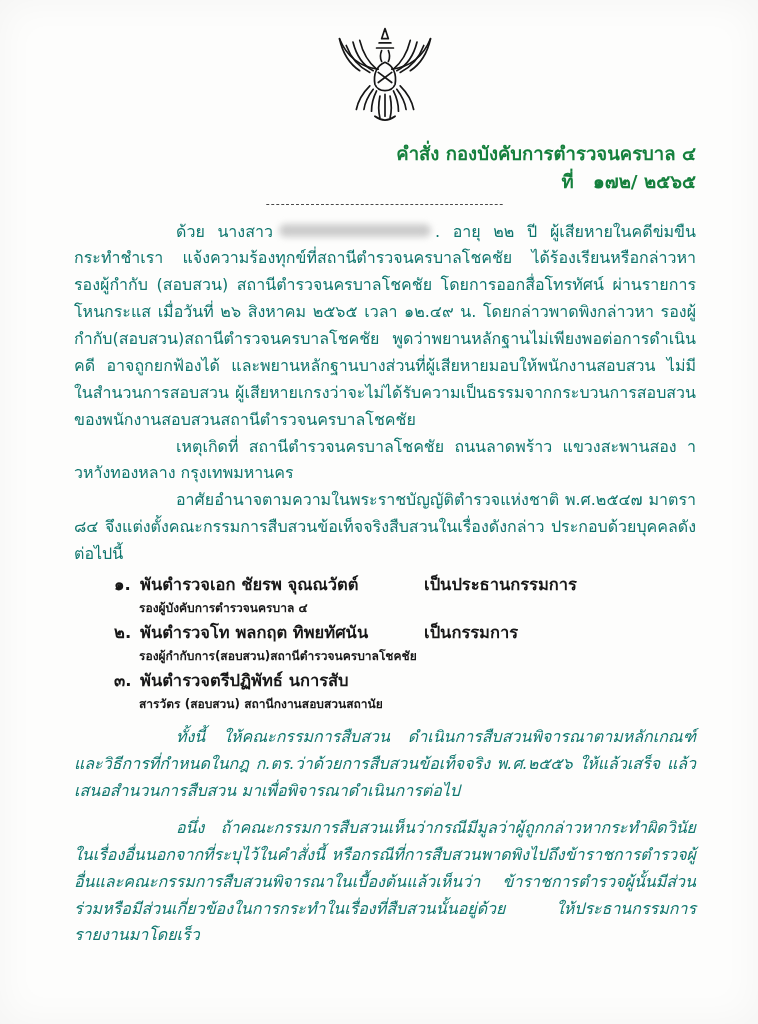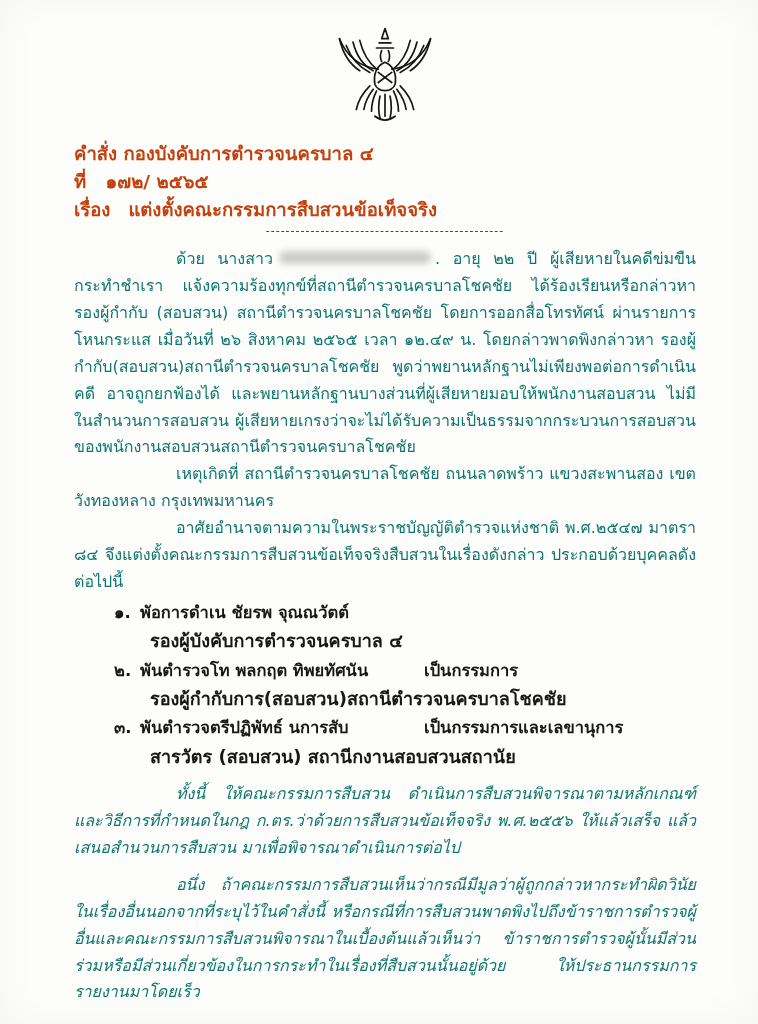--- a/index.html
+++ b/index.html
@@ -9,21 +9,21 @@
     margin:0 auto;
     background:#fdfdfc;
     box-sizing:border-box;
     padding:0 62px 0 74px;
     font-family:"DejaVu Sans","Liberation Sans",sans-serif;
     color:#1c1c1c;
     overflow:hidden;
     box-shadow:inset 0 0 40px rgba(0,0,0,0.04);
   }
   .emblem{display:block;margin:24px auto 4px auto;width:118px;height:112px;}
-  .title-block{text-align:left;font-weight:bold;font-size:18.5px;line-height:1.5;color:#c2410c;}
+  .title-block{text-align:right;font-weight:bold;font-size:18.5px;line-height:1.5;color:#15803d;}
   .title-line{margin:0;}
   .number-line{margin:0;white-space:pre;}
   .subject-line{margin:0;}
   .subject-line .gap{display:inline-block;width:18px;}
   .divider{
     display:block;text-align:center;
     font-size:11px;letter-spacing:1px;color:#2a2a2a;
     line-height:1;margin:2px 0 10px 0;
     overflow:hidden;white-space:nowrap;
   }
@@ -43,21 +43,21 @@
     filter:blur(3px);
     vertical-align:baseline;
     margin:0 4px 0 6px;
   }
   .committee{margin:4px 0 2px 40px;font-weight:bold;color:#171717;}
   .member{margin-top:2px;}
   .member-row{display:flex;font-size:16.5px;line-height:1.62;}
   .member-no{width:26px;flex:none;}
   .member-name{width:284px;flex:none;}
   .member-role{flex:1;}
-  .member-position{margin-left:36px;font-size:18px;line-height:1.62;}
+  .member-position{margin-left:25px;font-size:12px;line-height:1.62;}
   .p-after{margin-top:10px !important;font-style:italic;}
 </style>
 </head>
 <body>
 
 <div class="page">
 
   <svg class="emblem" viewBox="0 0 140 130" aria-hidden="true">
     <g stroke="#161616" fill="none" stroke-width="2" stroke-linecap="round" stroke-linejoin="round">
 
@@ -85,50 +85,49 @@
       <path d="M88,72 C96,80 102,90 104,100 M84,76 C90,84 94,92 95,100 M80,78 C84,86 86,94 86,102"></path>
 
       <path d="M70,82 L70,108 M64,84 C62,94 62,102 64,110 M76,84 C78,94 78,102 76,110"></path>
       <path d="M58,108 C66,114 74,114 82,108"></path>
     </g>
   </svg>
 
   <div class="title-block">
     <p class="title-line">คำสั่ง กองบังคับการตำรวจนครบาล ๔</p>
     <p class="number-line">ที่   ๑๗๒/ ๒๕๖๕</p>
-    <p class="subject-line"><span>เรื่อง</span><span class="gap"></span><span>แต่งตั้งคณะกรรมการสืบสวนข้อเท็จจริง</span></p>
   </div>
   <span class="divider">------------------------------------------------</span>
 
   <div class="body-text">
     <p><span>ด้วย นางสาว</span><span class="redacted"></span><span>. อายุ ๒๒ ปี ผู้เสียหายในคดีข่มขืนกระทำชำเรา แจ้งความร้องทุกข์ที่สถานีตำรวจนครบาลโชคชัย ได้ร้องเรียนหรือกล่าวหา รองผู้กำกับ (สอบสวน) สถานีตำรวจนครบาลโชคชัย โดยการออกสื่อโทรทัศน์ ผ่านรายการโหนกระแส เมื่อวันที่ ๒๖ สิงหาคม ๒๕๖๕ เวลา ๑๒.๔๙ น. โดยกล่าวพาดพิงกล่าวหา รองผู้กำกับ(สอบสวน)สถานีตำรวจนครบาลโชคชัย  พูดว่าพยานหลักฐานไม่เพียงพอต่อการดำเนินคดี อาจถูกยกฟ้องได้ และพยานหลักฐานบางส่วนที่ผู้เสียหายมอบให้พนักงานสอบสวน ไม่มีในสำนวนการสอบสวน ผู้เสียหายเกรงว่าจะไม่ได้รับความเป็นธรรมจากกระบวนการสอบสวนของพนักงานสอบสวนสถานีตำรวจนครบาลโชคชัย</span></p>
-    <p>เหตุเกิดที่ สถานีตำรวจนครบาลโชคชัย ถนนลาดพร้าว แขวงสะพานสอง เขตวังทองหลาง กรุงเทพมหานคร</p>
+    <p>เหตุเกิดที่ สถานีตำรวจนครบาลโชคชัย ถนนลาดพร้าว แขวงสะพานสอง าวหาังทองหลาง กรุงเทพมหานคร</p>
     <p>อาศัยอำนาจตามความในพระราชบัญญัติตำรวจแห่งชาติ พ.ศ.๒๕๔๗ มาตรา ๘๔ จึงแต่งตั้งคณะกรรมการสืบสวนข้อเท็จจริงสืบสวนในเรื่องดังกล่าว ประกอบด้วยบุคคลดังต่อไปนี้</p>
 
     <div class="committee">
       <div class="member">
         <div class="member-row">
           <span class="member-no">๑.</span>
-          <span class="member-name">พัอการดำเน ชัยรพ  จุณณวัตต์</span>
+          <span class="member-name">พันตำรวจเอก ชัยรพ  จุณณวัตต์</span>
+          <span class="member-role">เป็นประธานกรรมการ</span>
         </div>
         <div class="member-position">รองผู้บังคับการตำรวจนครบาล ๔</div>
       </div>
       <div class="member">
         <div class="member-row">
           <span class="member-no">๒.</span>
           <span class="member-name">พันตำรวจโท พลกฤต  ทิพยทัศนัน</span>
           <span class="member-role">เป็นกรรมการ</span>
         </div>
         <div class="member-position">รองผู้กำกับการ(สอบสวน)สถานีตำรวจนครบาลโชคชัย</div>
       </div>
       <div class="member">
         <div class="member-row">
           <span class="member-no">๓.</span>
           <span class="member-name">พันตำรวจตรีปฏิพัทธ์  นการสับ</span>
-          <span class="member-role">เป็นกรรมการและเลขานุการ</span>
         </div>
         <div class="member-position">สารวัตร (สอบสวน) สถานีกงานสอบสวนสถานัย</div>
       </div>
     </div>
 
     <p class="p-after">ทั้งนี้ ให้คณะกรรมการสืบสวน ดำเนินการสืบสวนพิจารณาตามหลักเกณฑ์และวิธีการที่กำหนดในกฎ ก.ตร.ว่าด้วยการสืบสวนข้อเท็จจริง พ.ศ.๒๕๕๖ ให้แล้วเสร็จ แล้วเสนอสำนวนการสืบสวน มาเพื่อพิจารณาดำเนินการต่อไป</p>
     <p class="p-after">อนึ่ง ถ้าคณะกรรมการสืบสวนเห็นว่ากรณีมีมูลว่าผู้ถูกกล่าวหากระทำผิดวินัยในเรื่องอื่นนอกจากที่ระบุไว้ในคำสั่งนี้ หรือกรณีที่การสืบสวนพาดพิงไปถึงข้าราชการตำรวจผู้อื่นและคณะกรรมการสืบสวนพิจารณาในเบื้องต้นแล้วเห็นว่า ข้าราชการตำรวจผู้นั้นมีส่วนร่วมหรือมีส่วนเกี่ยวข้องในการกระทำในเรื่องที่สืบสวนนั้นอยู่ด้วย ให้ประธานกรรมการรายงานมาโดยเร็ว</p>
   </div>
 
 </div>

